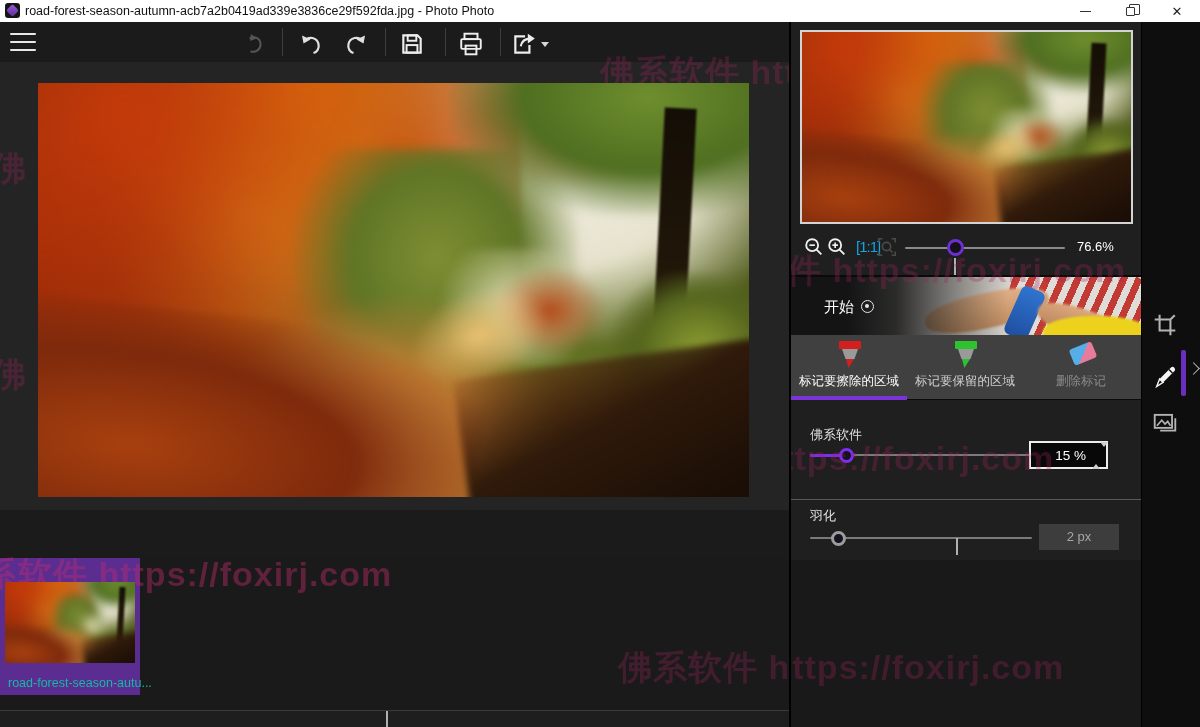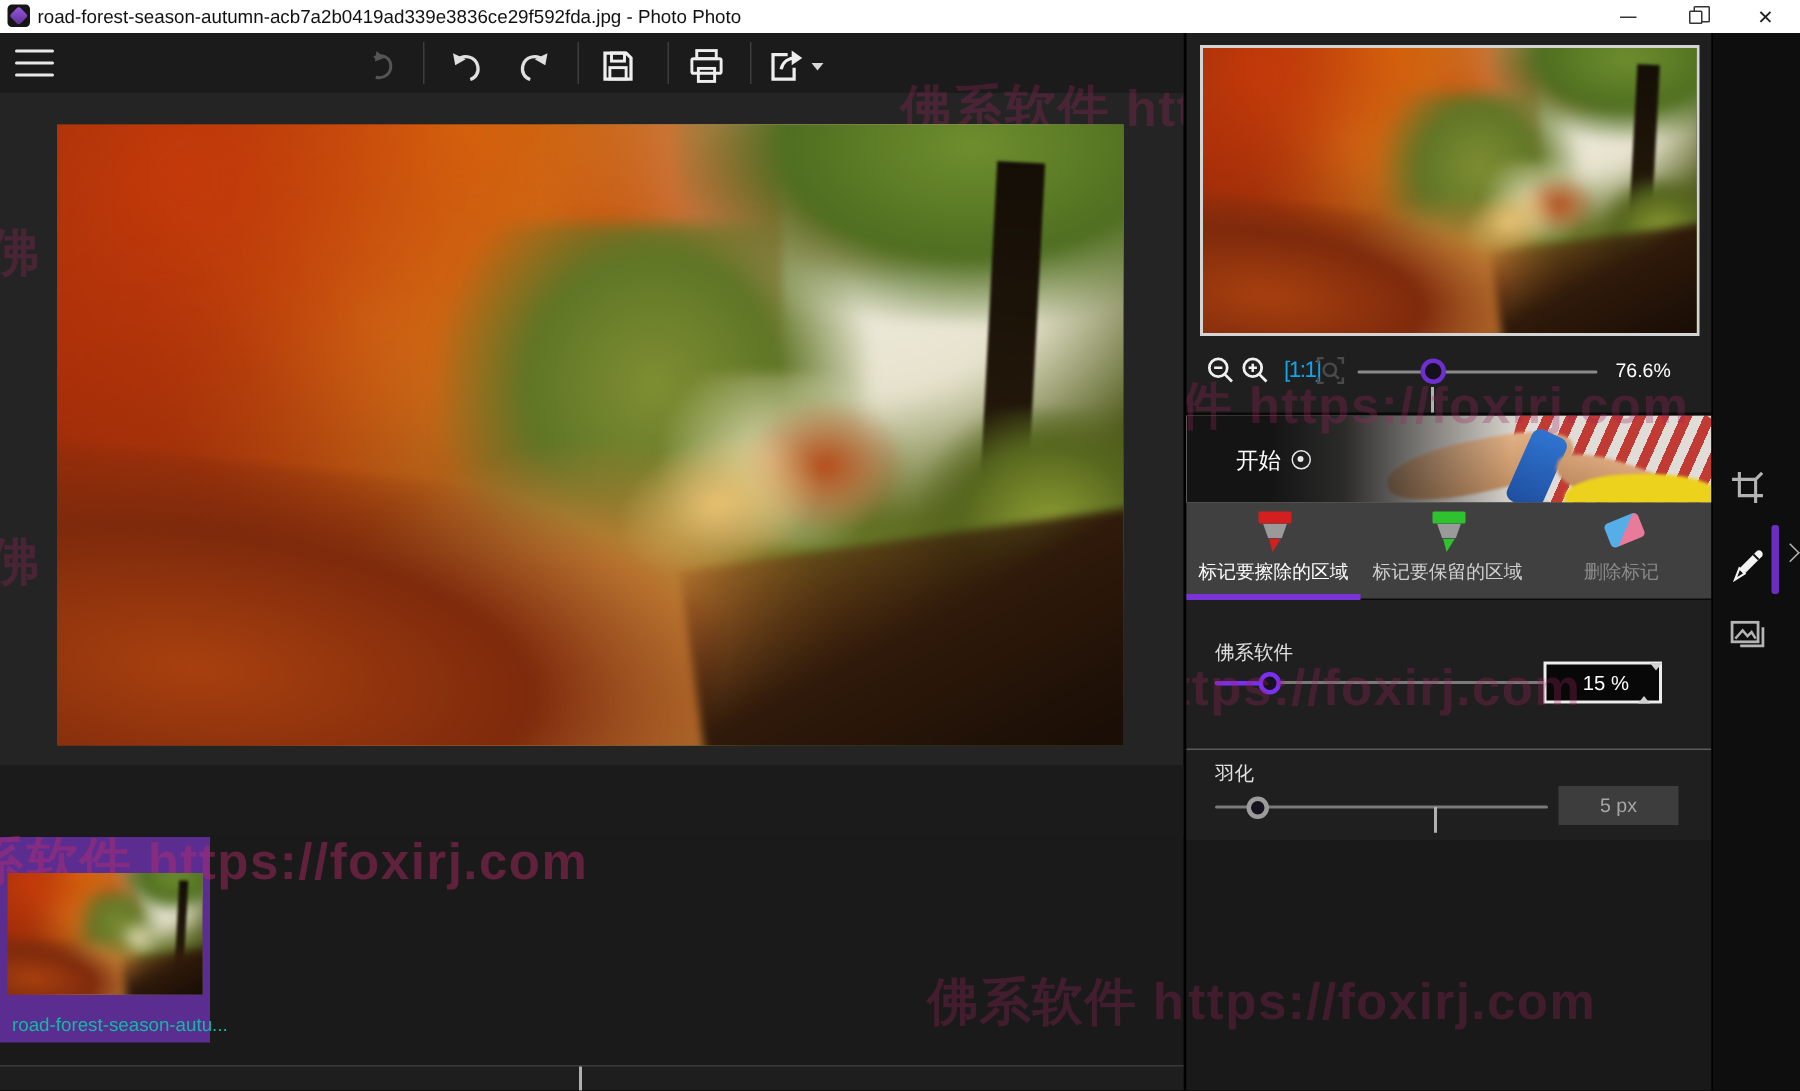--- a/index.html
+++ b/index.html
@@ -361,21 +361,21 @@
       <div class="sl-fill" style="left:19px;top:53.5px;width:37px"></div>
       <div class="sl-thumb purple" style="left:48px;top:48px"></div>
       <div class="spinbox">
         <span class="spin-val">15 %</span>
         <span class="spin-arrows"><span class="spin-up"></span><span class="spin-dn"></span></span>
       </div>
       <div class="ctl-divider"></div>
       <div class="ctl-label" style="left:19px;top:107px">羽化</div>
       <div class="sl-track" style="left:19px;top:137px;width:222px"></div>
       <div class="sl-thumb gray" style="left:40px;top:131px"></div>
-      <div class="valbox"><span>5 px</span></div>
+      <div class="valbox"><span>2 px</span></div>
     </div>
     <button class="chev-btn controls-chev" style="position:absolute"><span class="chev-shape-down"></span></button>
     <div class="rp rp-lower"></div>
   </div>
 
   <div class="right-strip">
     <div class="strip-icon" style="top:290px">
       <svg width="26" height="26" viewBox="0 0 24 24">
           <path d="M7 2.5 V17 H21.5 M2.5 7 H17 V21.5 M17 7 L21 3" fill="none" stroke="#b4b4b4" stroke-width="1.9"></path>
         </svg>

